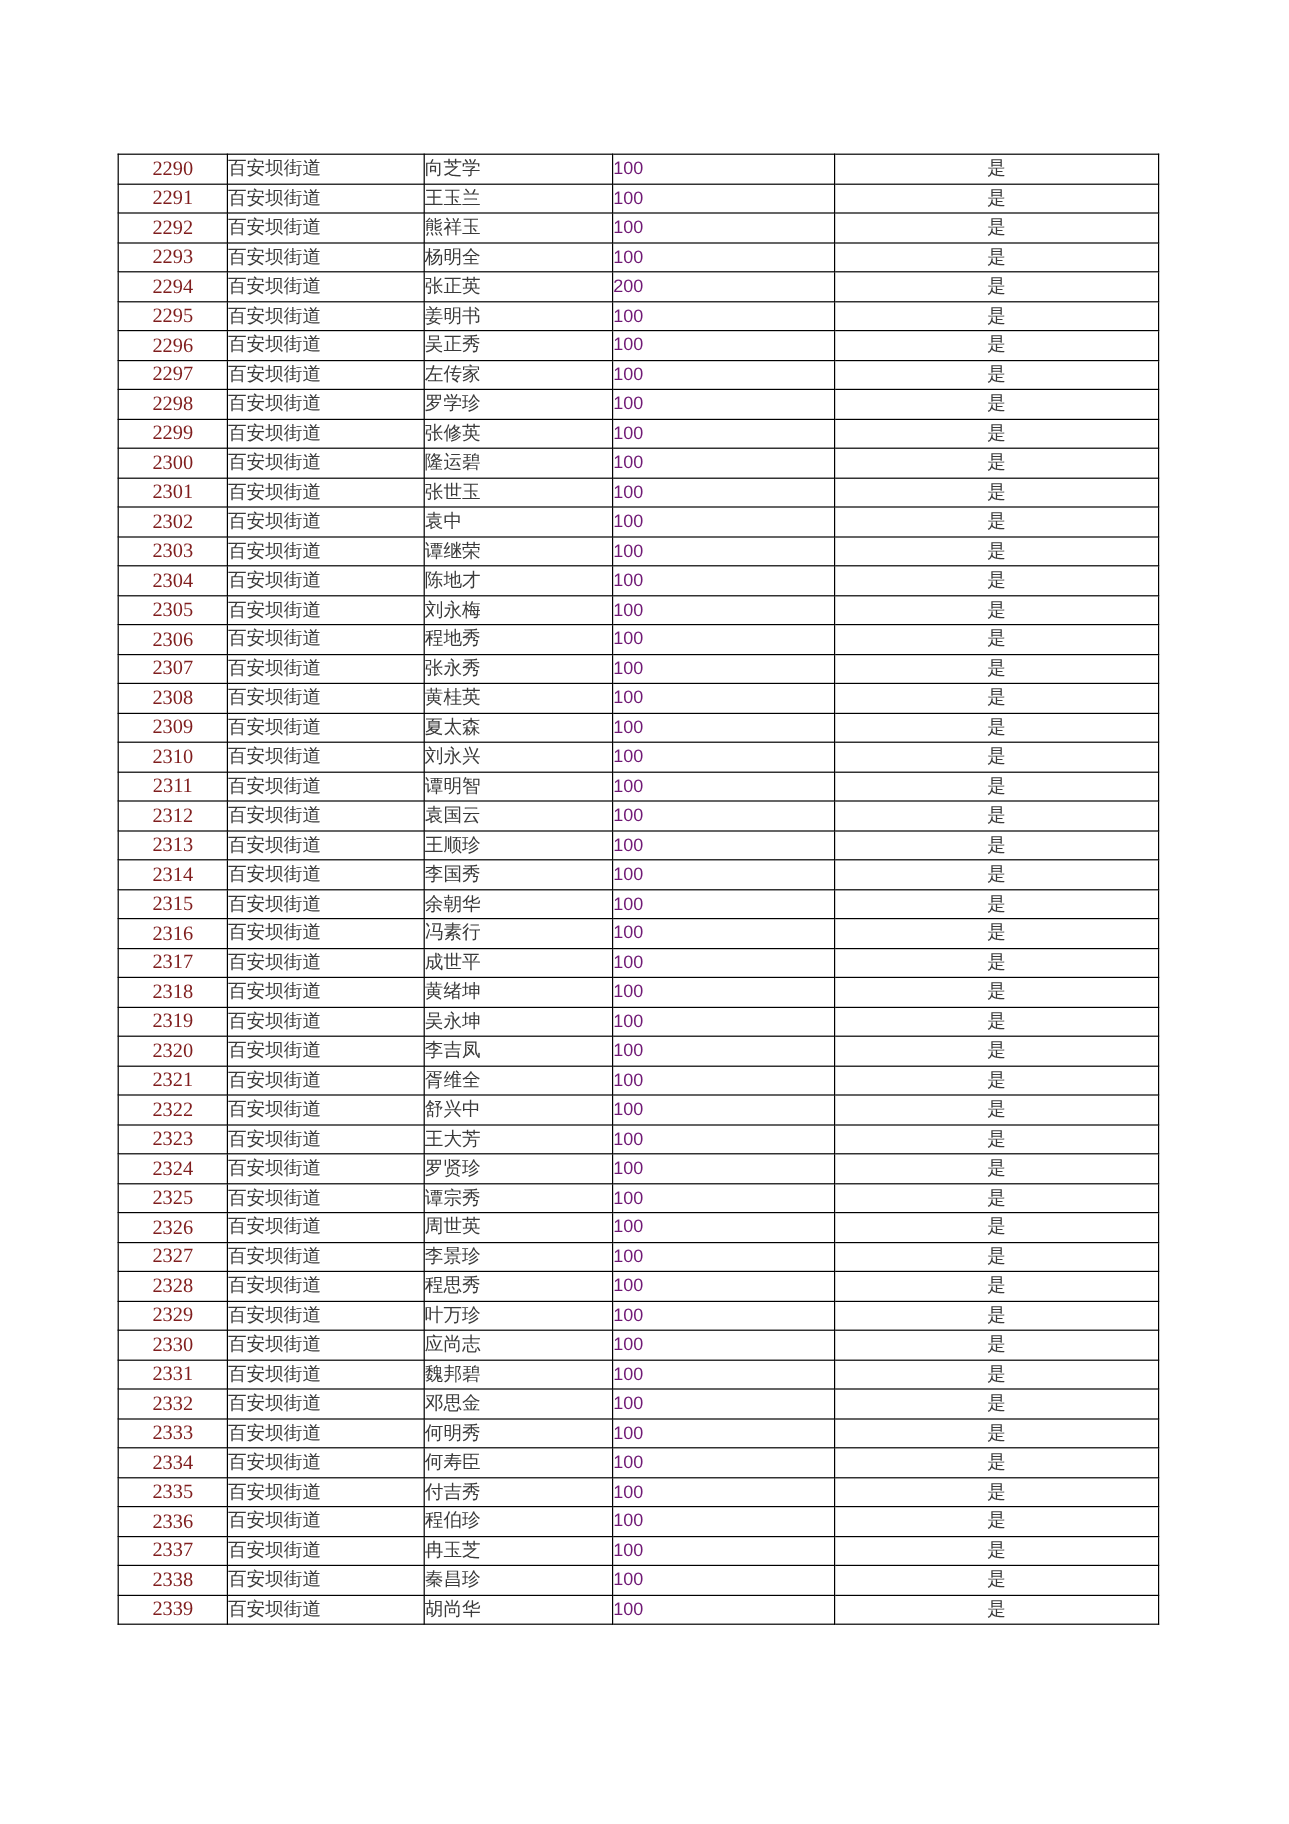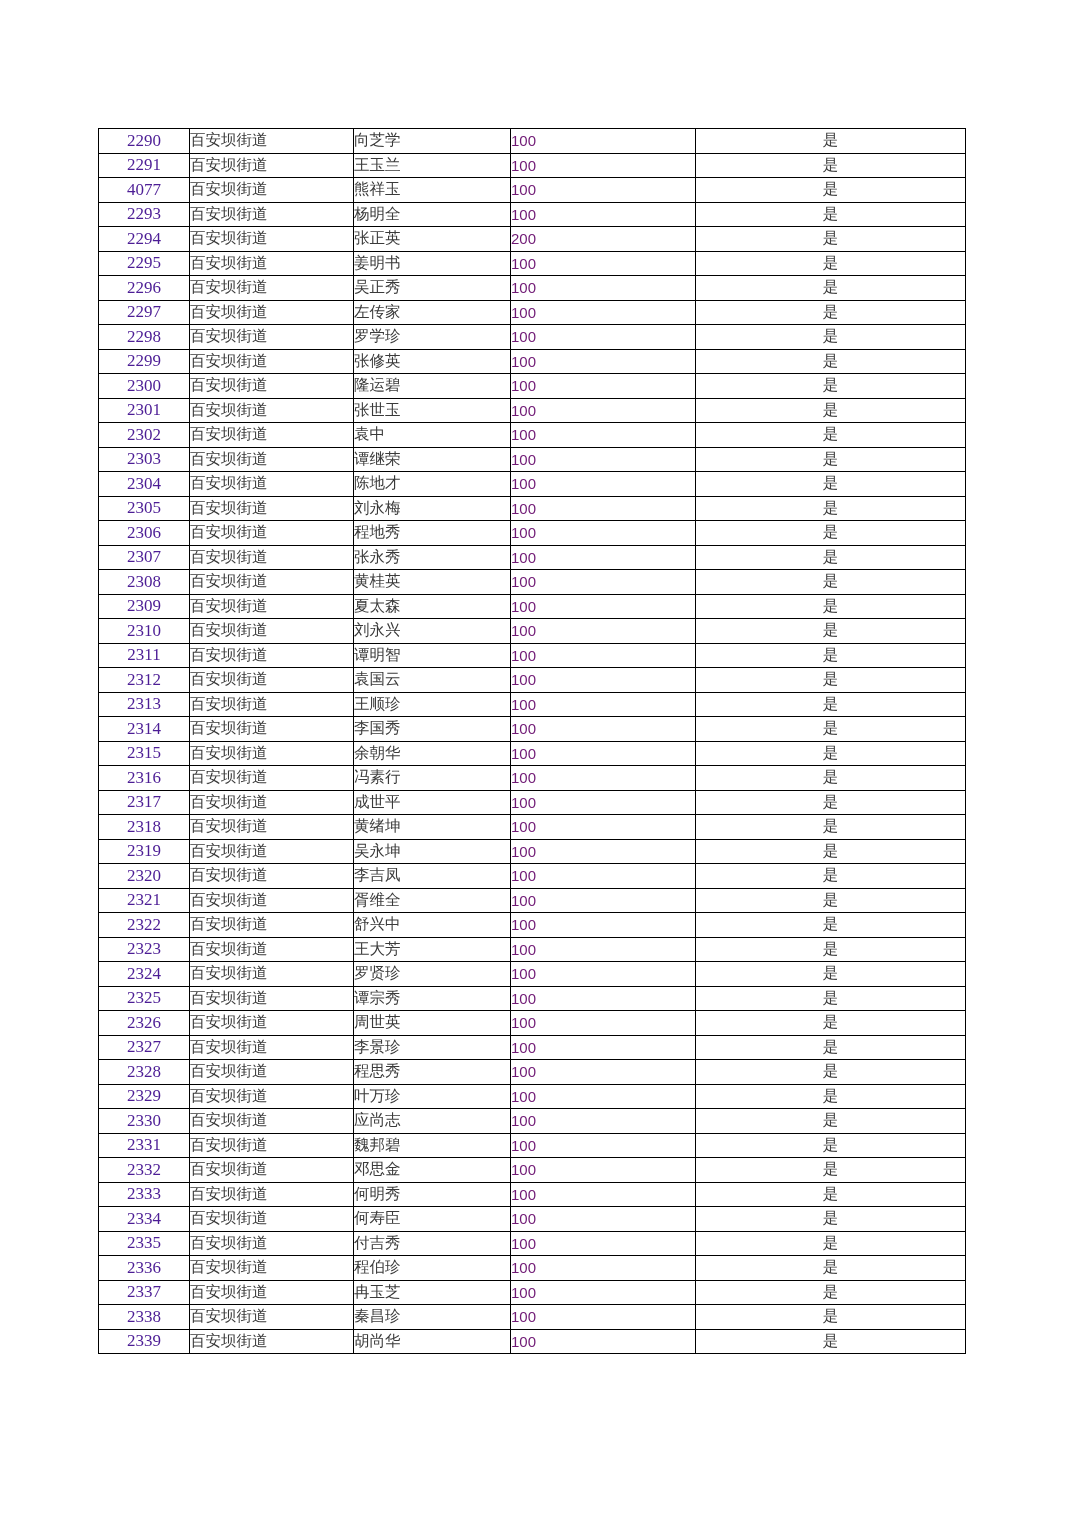--- a/index.html
+++ b/index.html
@@ -29,21 +29,21 @@
     box-sizing: border-box;
     padding: 0;
     overflow: hidden;
     white-space: nowrap;
     vertical-align: middle;
   }
   td.c0 {
     text-align: center;
     font-family: "Liberation Serif", serif;
     font-size: 17px;
-    color: #4c1d95;
+    color: #7f1d1d;
   }
   td.c1, td.c2 {
     text-align: left;
     padding-left: 5px;
     font-family: "Liberation Serif", serif;
     font-size: 15.5px;
     color: #3a3a3a;
   }
   td.c3 {
     text-align: left;
@@ -80,21 +80,21 @@
           <td class="c4">是</td>
         </tr>
         <tr>
           <td class="c0">2291</td>
           <td class="c1">百安坝街道</td>
           <td class="c2">王玉兰</td>
           <td class="c3">100</td>
           <td class="c4">是</td>
         </tr>
         <tr>
-          <td class="c0">4077</td>
+          <td class="c0">2292</td>
           <td class="c1">百安坝街道</td>
           <td class="c2">熊祥玉</td>
           <td class="c3">100</td>
           <td class="c4">是</td>
         </tr>
         <tr>
           <td class="c0">2293</td>
           <td class="c1">百安坝街道</td>
           <td class="c2">杨明全</td>
           <td class="c3">100</td>

